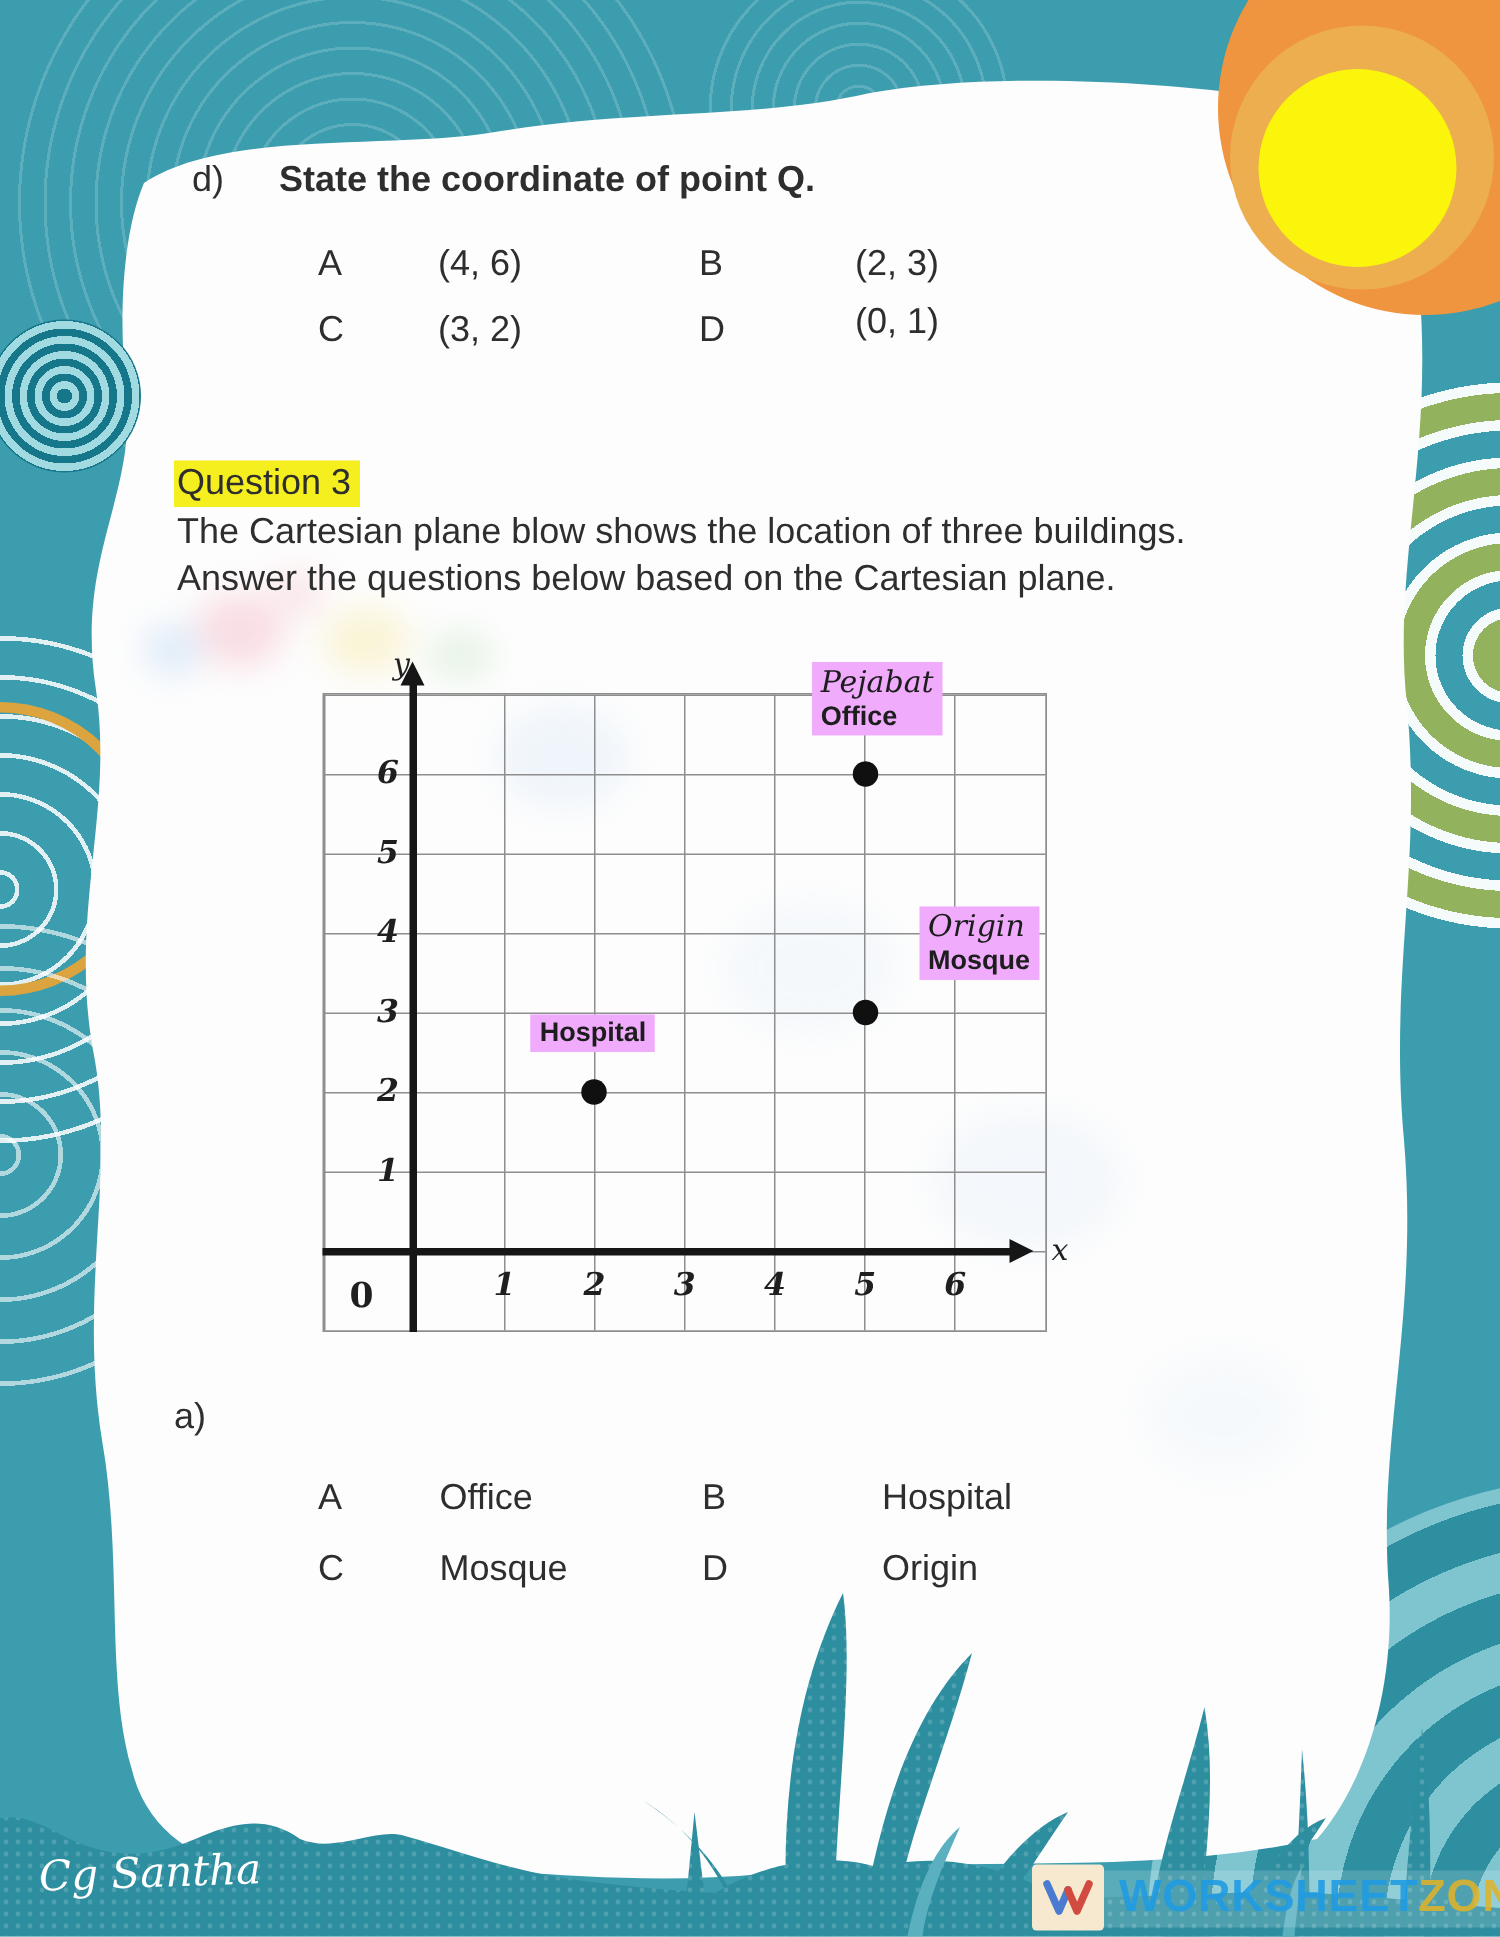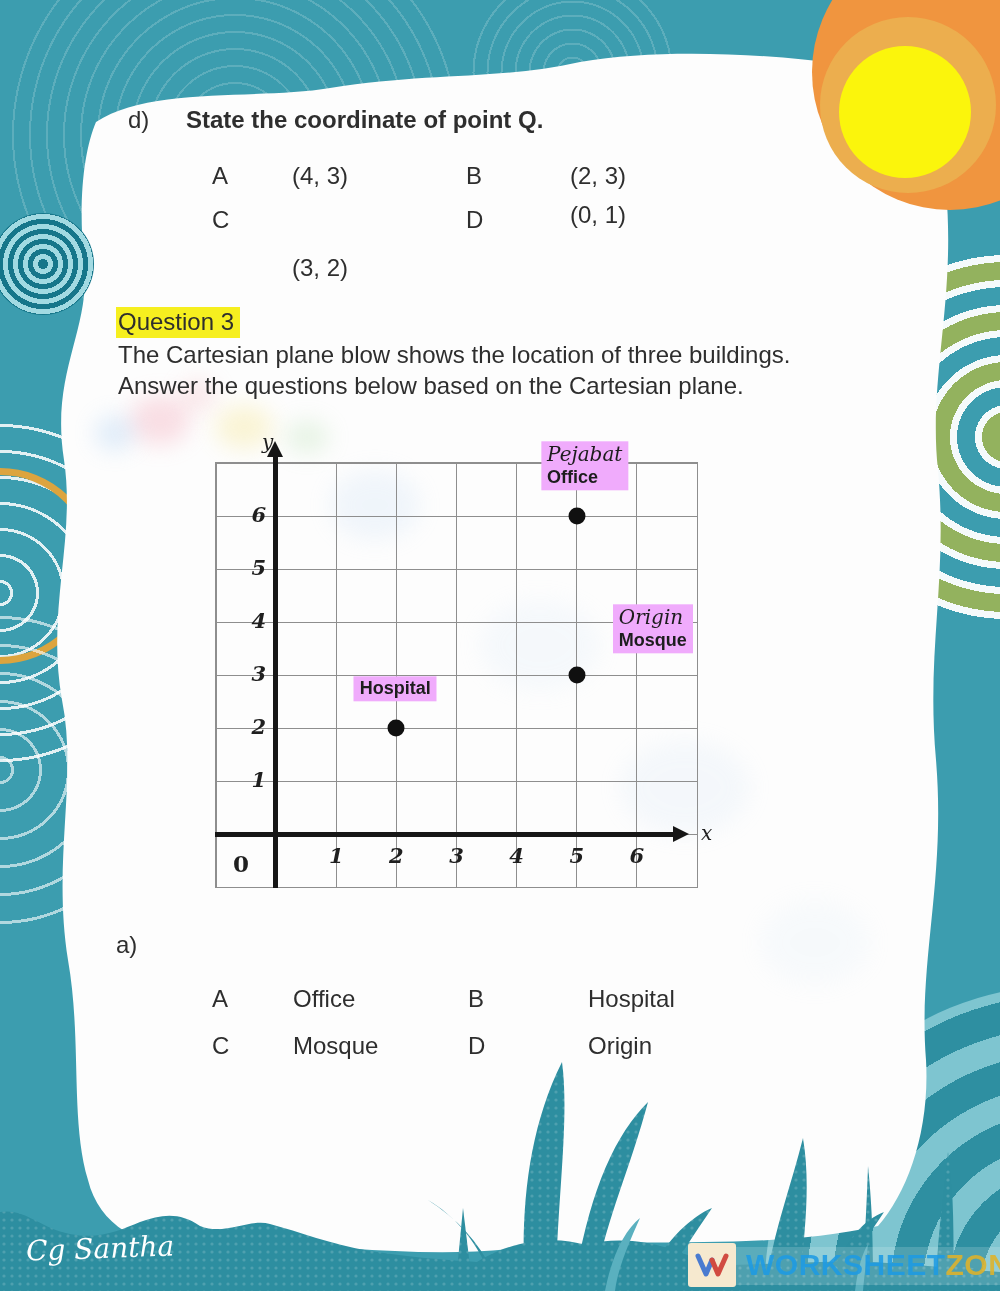--- a/index.html
+++ b/index.html
@@ -101,25 +101,25 @@
   <div class="blob" style="left:180px;top:380px;width:36px;height:30px;background:#f0b0b8;opacity:.3"></div>
   <div class="blob" style="left:330px;top:470px;width:90px;height:70px;background:#bcd6f2;opacity:.2"></div>
   <div class="blob" style="left:480px;top:600px;width:120px;height:90px;background:#cfe2f4;opacity:.17"></div>
   <div class="blob" style="left:620px;top:740px;width:130px;height:95px;background:#c3d9f0;opacity:.15"></div>
   <div class="blob" style="left:760px;top:900px;width:110px;height:85px;background:#cfe4f4;opacity:.13"></div>
 
   <div class="txt" style="left:128px;top:104px;">d)</div>
   <div class="txt" style="left:186px;top:104px;font-weight:bold;">State the coordinate of point Q.</div>
 
   <div class="txt" style="left:212px;top:160px;">A</div>
-  <div class="txt" style="left:292px;top:160px;">(4, 3)</div>
+  <div class="txt" style="left:292px;top:160px;">(4, 6)</div>
   <div class="txt" style="left:466px;top:160px;">B</div>
   <div class="txt" style="left:570px;top:160px;">(2, 3)</div>
   <div class="txt" style="left:212px;top:204px;">C</div>
-  <div class="txt" style="left:292px;top:204px;margin-top:48px;">(3, 2)</div>
+  <div class="txt" style="left:292px;top:204px;">(3, 2)</div>
   <div class="txt" style="left:466px;top:204px;">D</div>
   <div class="txt" style="left:570px;top:199px;">(0, 1)</div>
 
   <div class="txt" style="left:116px;top:306px;">
     <span class="hl">Question 3</span>
   </div>
   <div class="txt" style="left:118px;top:370px;">Answer the questions below based on the Cartesian plane.</div>
   <div class="txt" style="left:118px;top:339px;">The Cartesian plane blow shows the location of three buildings.</div>
 
   <div class="graph">

